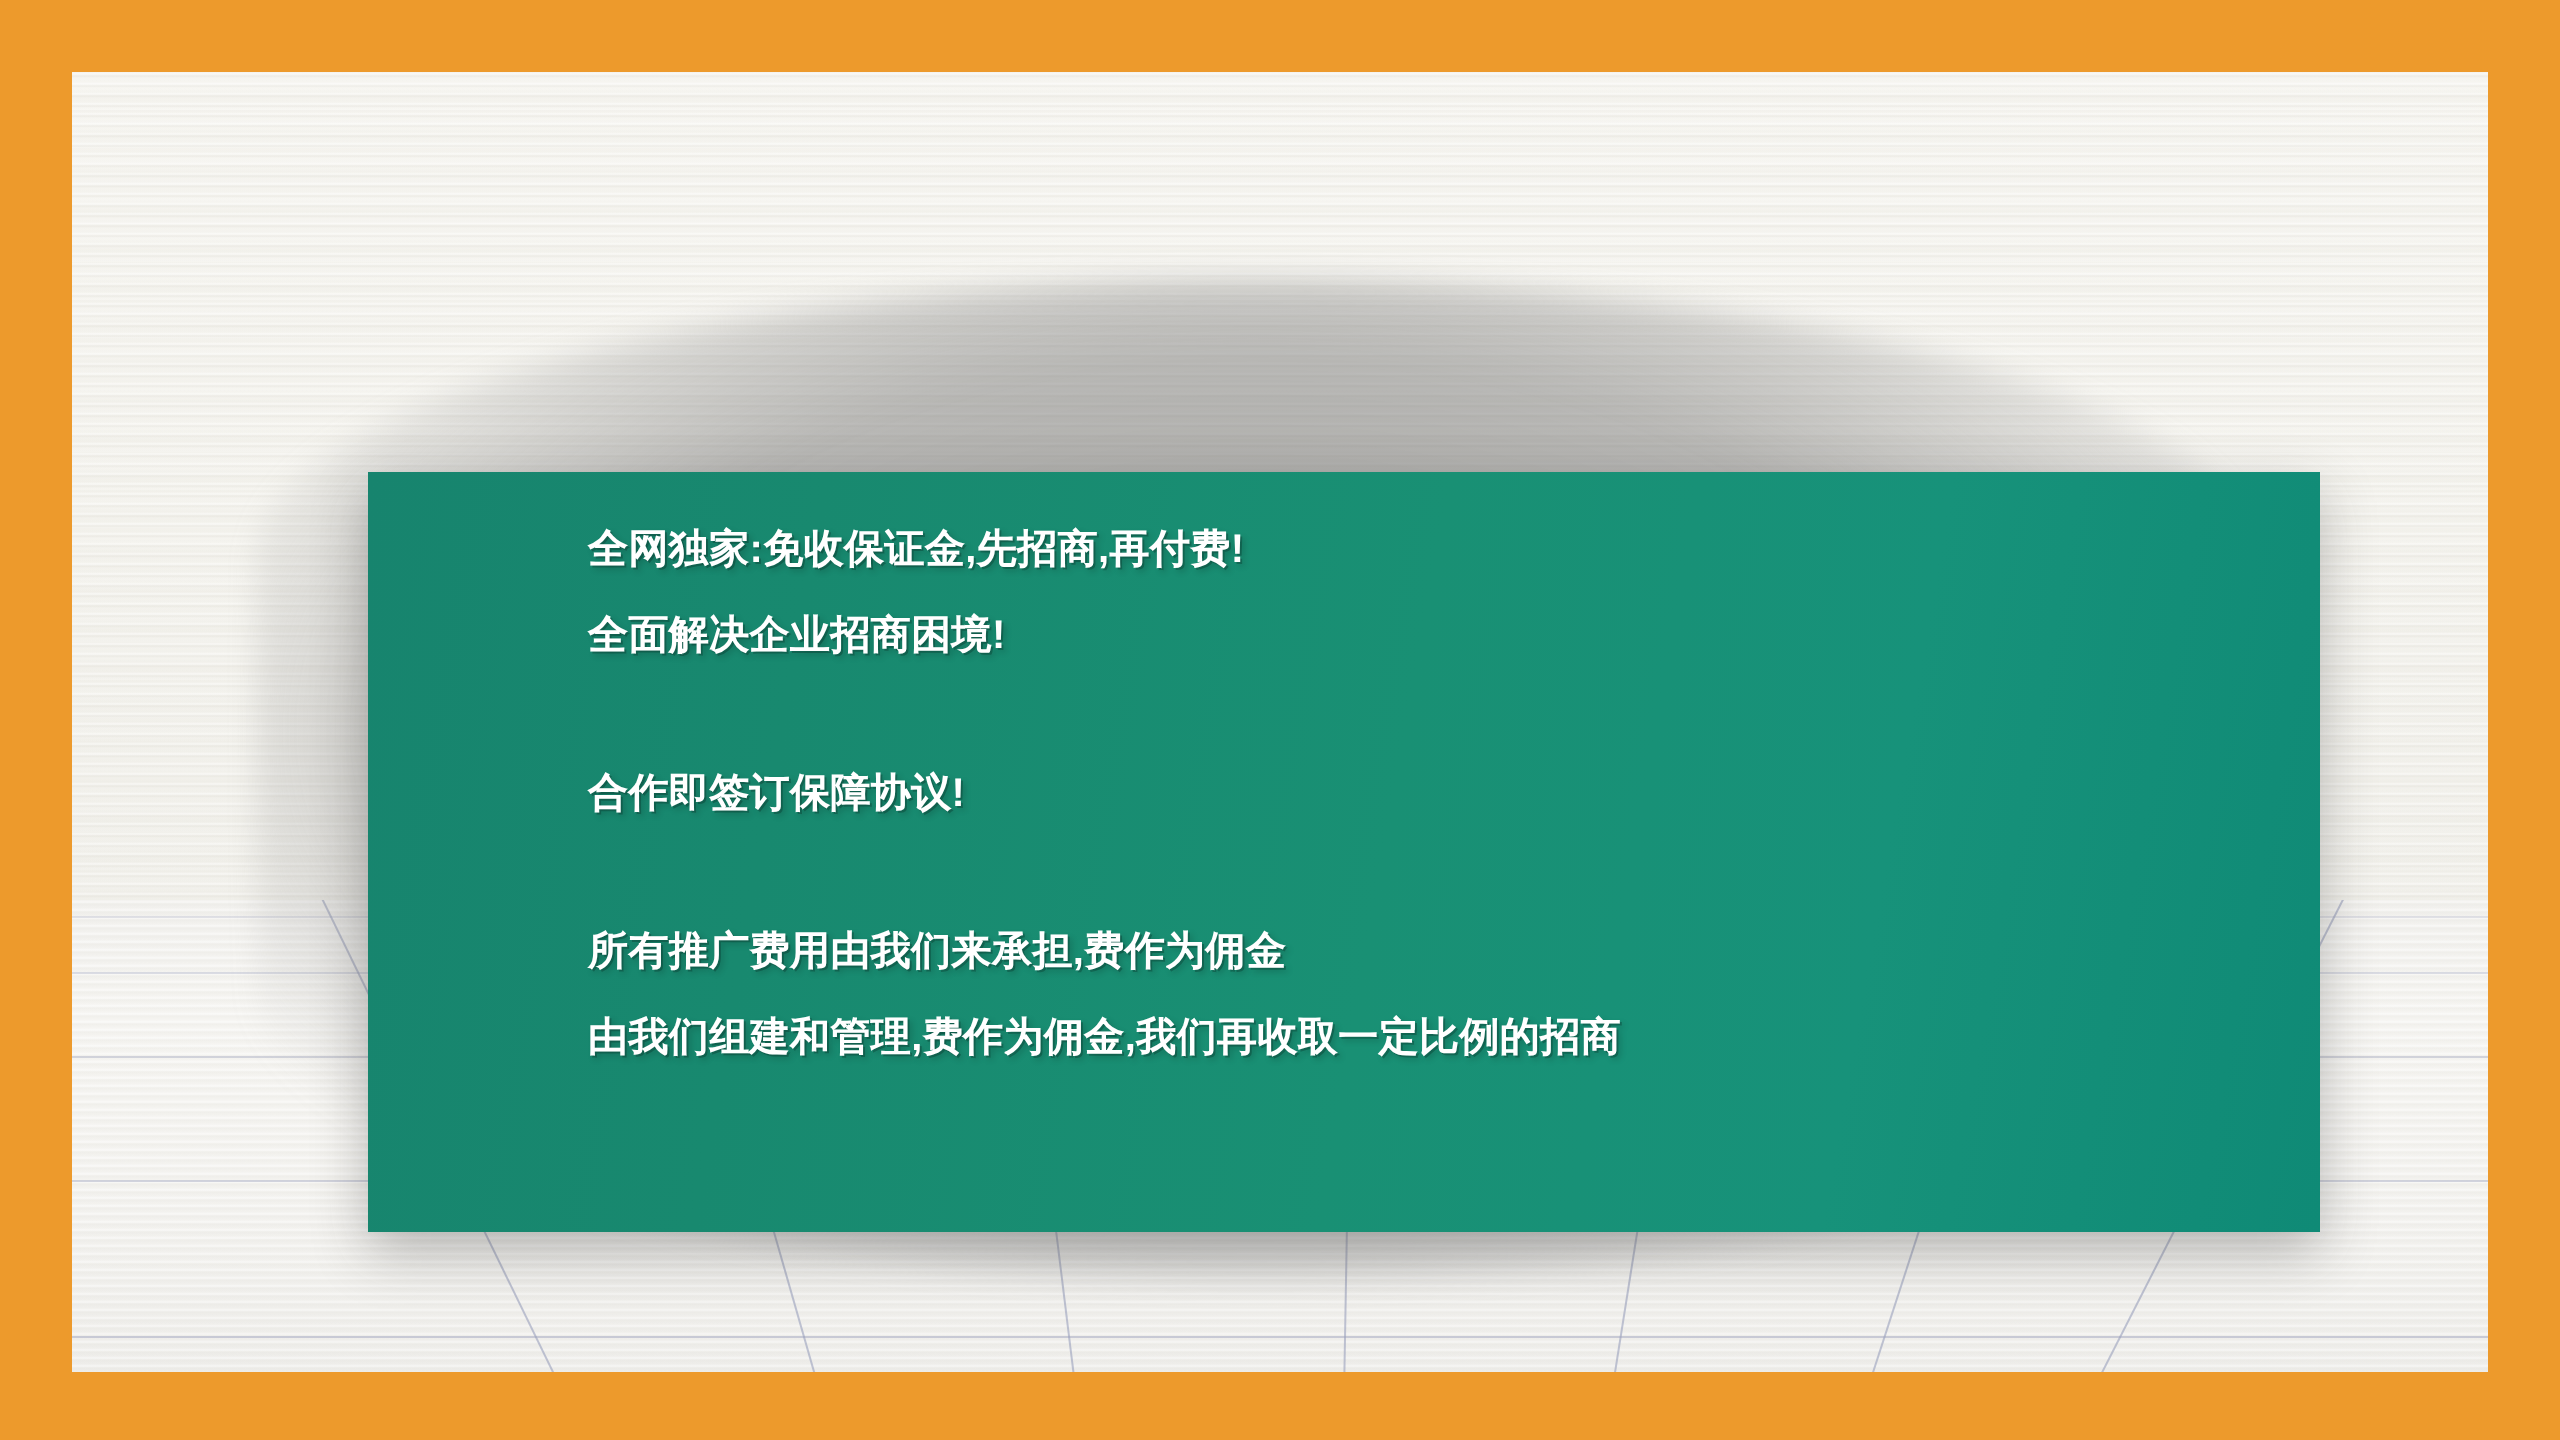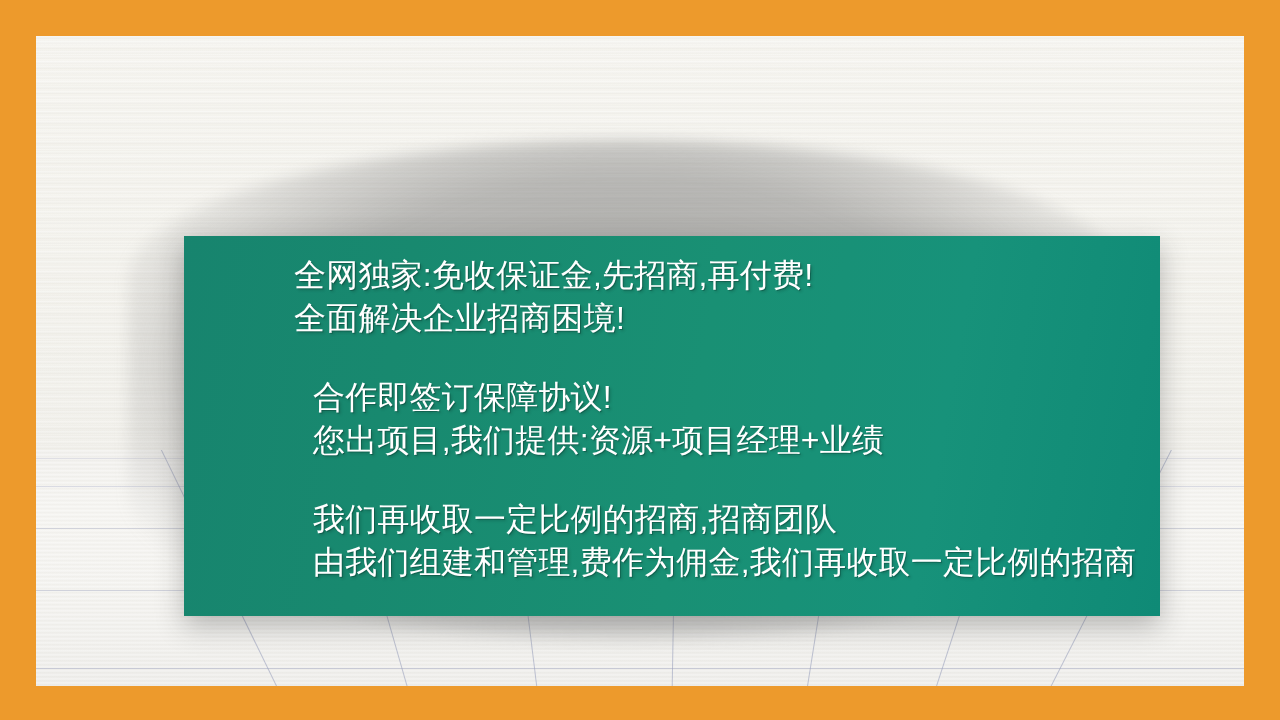--- a/index.html
+++ b/index.html
@@ -139,28 +139,27 @@
 
   .card-body {
     display: block;
   }
 
   .para {
     margin: 0;
   }
   .para + .para {
     margin-top: 36px;
-    margin-left: 19px;
   }
 
   .line {
     display: block;
     color: #ffffff;
-    font-size: 32px;
-    font-weight: normal;
+    font-size: 20px;
+    font-weight: bold;
     line-height: 43px;
     letter-spacing: 0.2px;
     white-space: nowrap;
     text-shadow:
        1px 1px 0 rgba(0,0,0,0.22),
        2px 2px 3px rgba(0,0,0,0.18);
   }
 </style>
 </head>
 <body>
@@ -193,24 +192,23 @@
     <div class="card-shadow"></div>
 
     <div class="card">
       <div class="card-body" id="card-body">
           <div class="para">
             <span class="line">全网独家:免收保证金,先招商,再付费!</span>
             <span class="line">全面解决企业招商困境!</span>
           </div>
           <div class="para">
             <span class="line">合作即签订保障协议!</span>
-            <span class="line">您出项目,我们提供:资源+项目经理+业绩</span>
           </div>
           <div class="para">
-            <span class="line">我们再收取一定比例的招商,招商团队</span>
+            <span class="line">所有推广费用由我们来承担,费作为佣金</span>
             <span class="line">由我们组建和管理,费作为佣金,我们再收取一定比例的招商</span>
           </div>
         </div>
     </div>
 
   </div>
 
 </div>
 
 </body></html>

